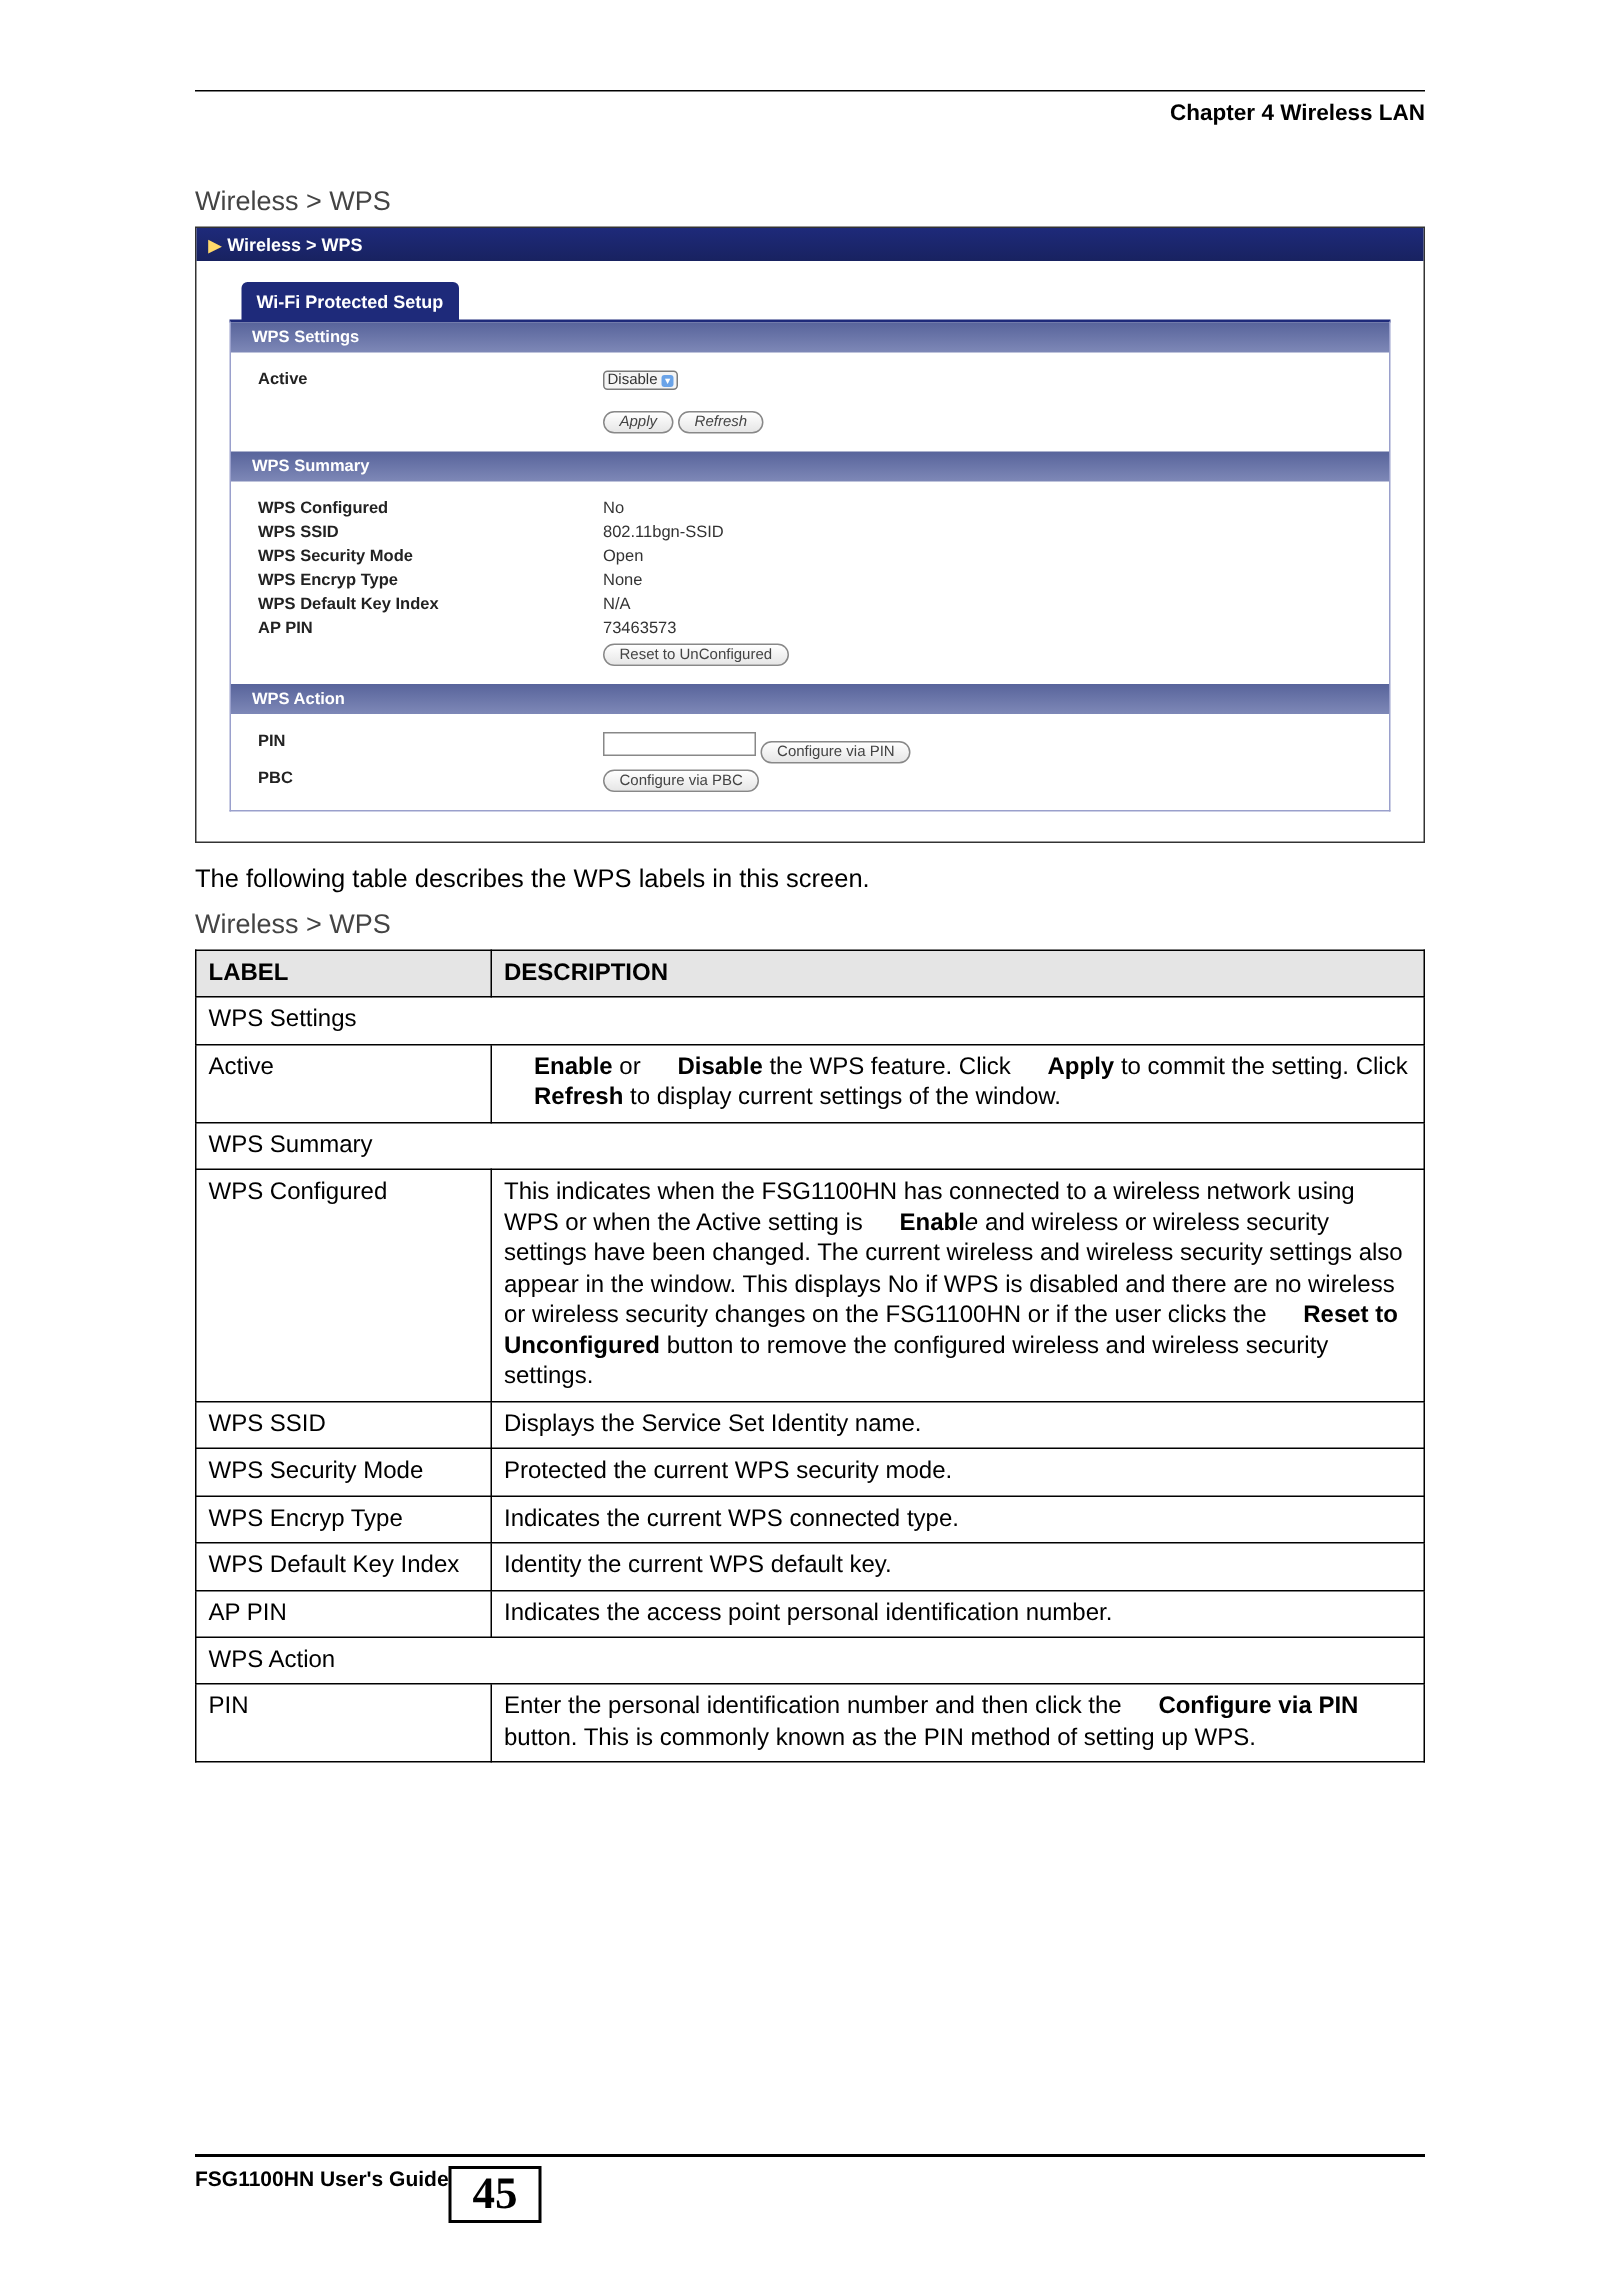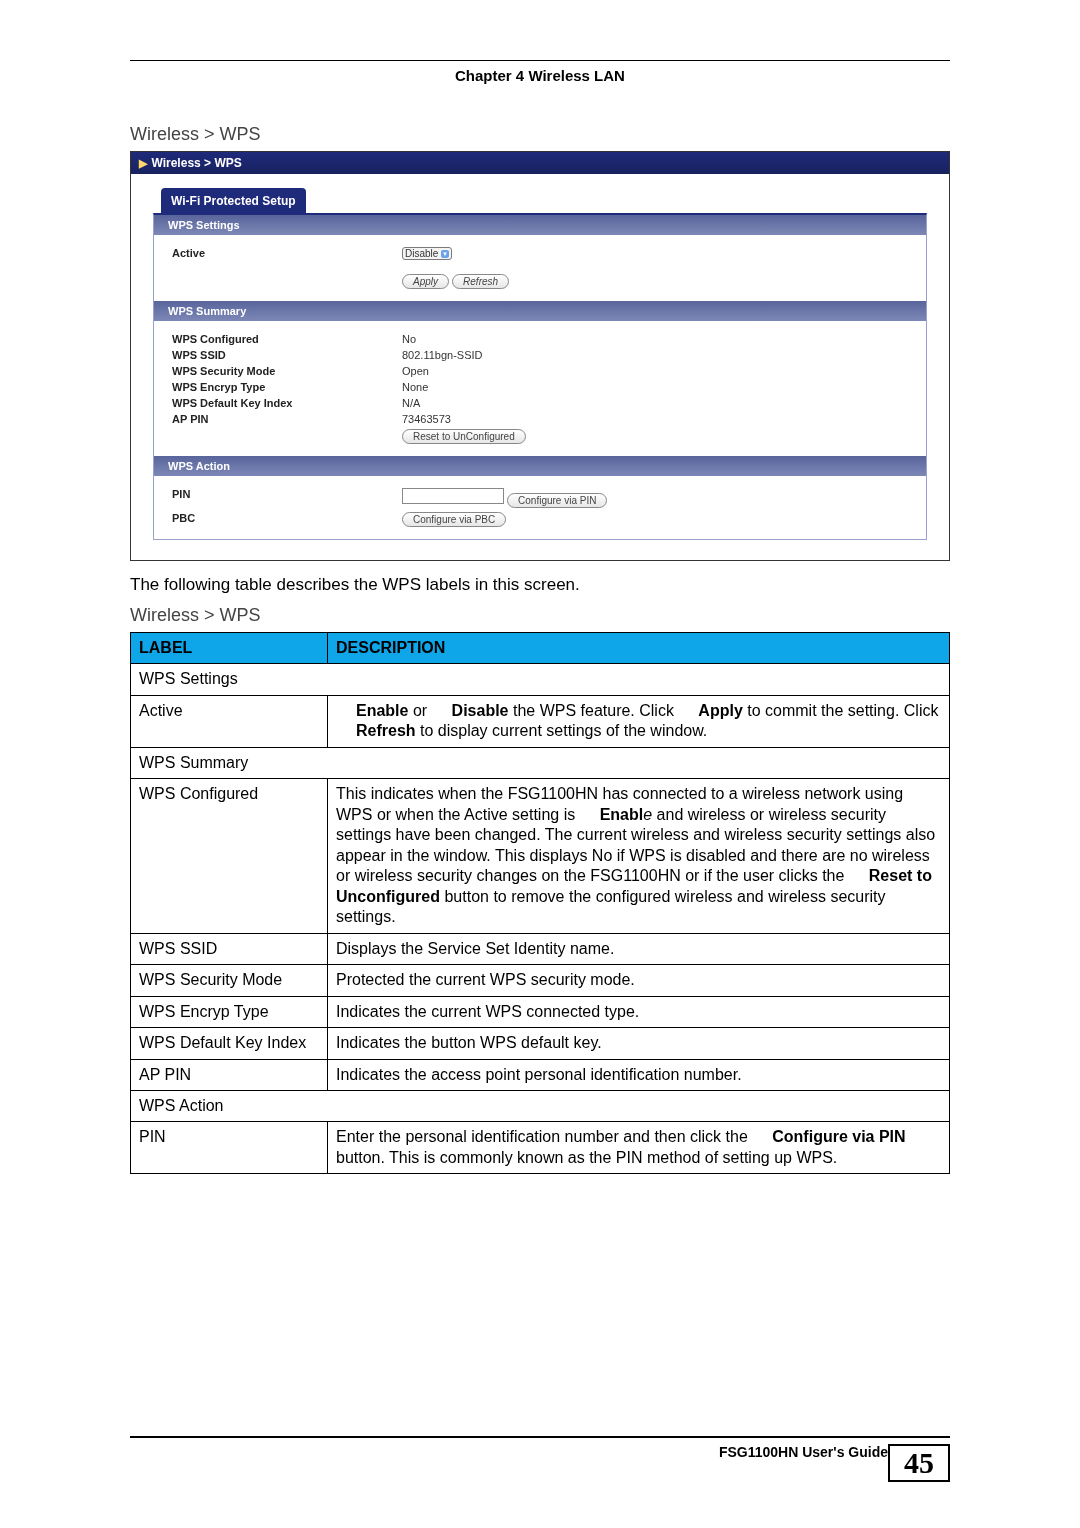--- a/index.html
+++ b/index.html
@@ -14,21 +14,21 @@
     height: 1528px;
     position: relative;
     box-sizing: border-box;
     padding: 60px 130px 50px 130px;
   }
   .top-rule {
     border-top: 1.5px solid #000;
     margin-bottom: 6px;
   }
   .chapter-header {
-    text-align: center;
+    text-align: right;
     font-size: 15px;
     font-weight: bold;
     margin-bottom: 40px;
   }
   .intro-para {
     font-size: 17px;
     margin-bottom: 14px;
   }
   .intro-para b { font-weight: bold; }
   .fig-caption {
@@ -133,39 +133,39 @@
     font-size: 16px;
   }
   table.desc th, table.desc td {
     border: 1px solid #000;
     padding: 5px 8px;
     vertical-align: top;
     text-align: left;
     line-height: 1.28;
   }
   table.desc th {
-    background: #0ea5e9;
+    background: #e5e5e5;
     font-weight: bold;
   }
   table.desc td.section-row {
     font-weight: normal;
   }
   .justify { text-align: justify; }
   .desc b { font-weight: bold; margin-left: 20px; }
   .desc i { font-style: italic; }
   
   .footer {
     position: absolute;
     left: 130px;
     right: 130px;
     bottom: 46px;
     border-top: 2px solid #000;
     padding-top: 6px;
     display: flex;
-    justify-content: flex-end;
+    justify-content: flex-start;
     align-items: flex-start;
   }
   .footer-left {
     font-size: 14px;
     font-weight: bold;
   }
   .page-num-box {
     border: 2px solid #000;
     padding: 2px 14px;
     font-size: 30px;
@@ -299,21 +299,21 @@
     <tr>
       <td>WPS Security Mode</td>
       <td>Protected the current WPS security mode.</td>
     </tr>
     <tr>
       <td>WPS Encryp Type</td>
       <td>Indicates the current WPS connected type.</td>
     </tr>
     <tr>
       <td class="justify">WPS Default Key Index</td>
-      <td>Indicates the button WPS default key.</td>
+      <td>Identity the current WPS default key.</td>
     </tr>
     <tr>
       <td>AP PIN</td>
       <td>Indicates the access point personal identification number.</td>
     </tr>
     <tr>
           <td colspan="2" class="section-row">WPS Action</td>
         </tr>
     <tr>
       <td>PIN</td>

